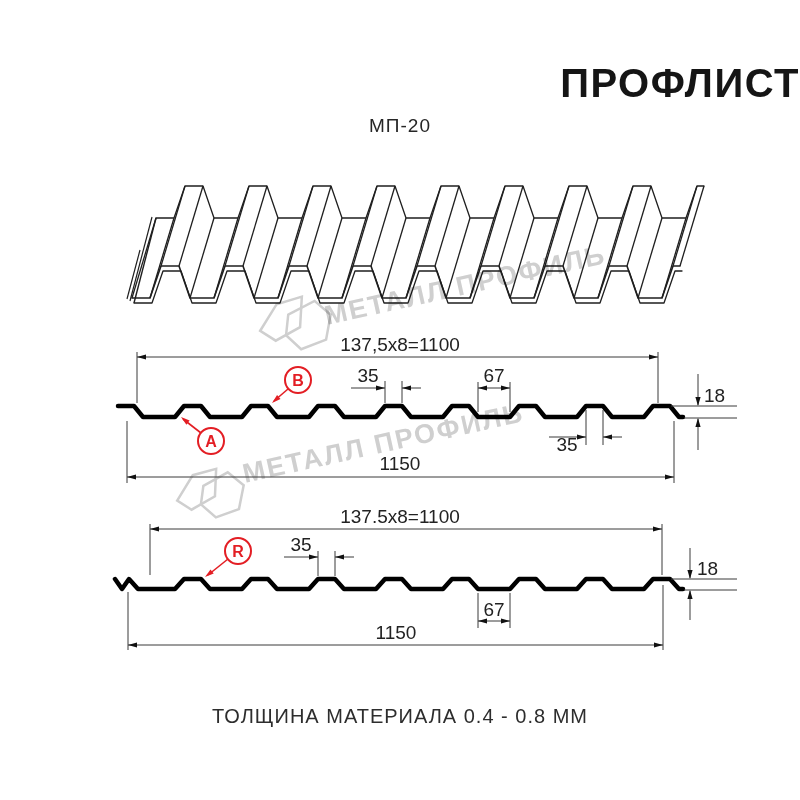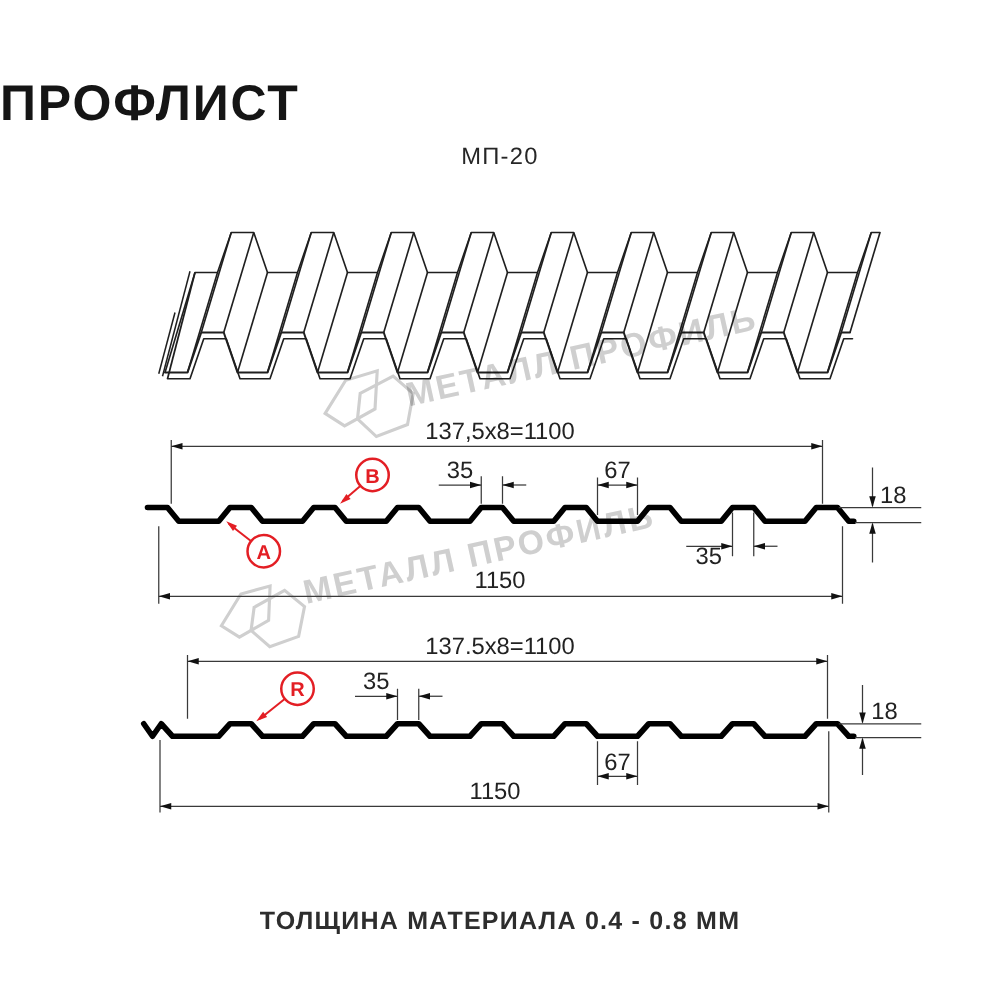--- a/index.html
+++ b/index.html
@@ -1,23 +1,23 @@
 <!DOCTYPE html>
 <html><head>
 <meta charset="utf-8">
 <style>
   html,body{margin:0;padding:0;background:#ffffff;}
   .page{position:relative;width:800px;height:800px;background:#fff;overflow:hidden;
         font-family:"Liberation Sans",sans-serif;}
-  .title{position:absolute;top:63px;left:0;right:0;text-align:left;
+  .title{position:absolute;top:63px;left:0;right:0;text-align:right;
          font-size:40px;font-weight:bold;letter-spacing:1.5px;color:#151515;line-height:1;}
   .subtitle{position:absolute;top:116px;left:0;right:0;text-align:center;
          font-size:19px;font-weight:normal;letter-spacing:1px;color:#262626;line-height:1;}
-  .footer{position:absolute;top:727px;left:0;right:0;text-align:center;
-         font-size:20px;font-weight:bold;letter-spacing:1px;color:#2d2d2d;line-height:1;}
+  .footer{position:absolute;top:706px;left:0;right:0;text-align:center;
+         font-size:20px;font-weight:normal;letter-spacing:1px;color:#2d2d2d;line-height:1;}
   .layer{position:absolute;left:0;top:0;}
   .wm{position:absolute;mix-blend-mode:multiply;pointer-events:none;}
   .wm-text{font-size:27px;font-weight:bold;letter-spacing:2px;color:#cfcfcf;white-space:nowrap;line-height:1;}
   .wm-rot{transform:rotate(-12.5deg);transform-origin:0 100%;}
 </style>
 </head>
 <body>
 
 <div class="page">
 

